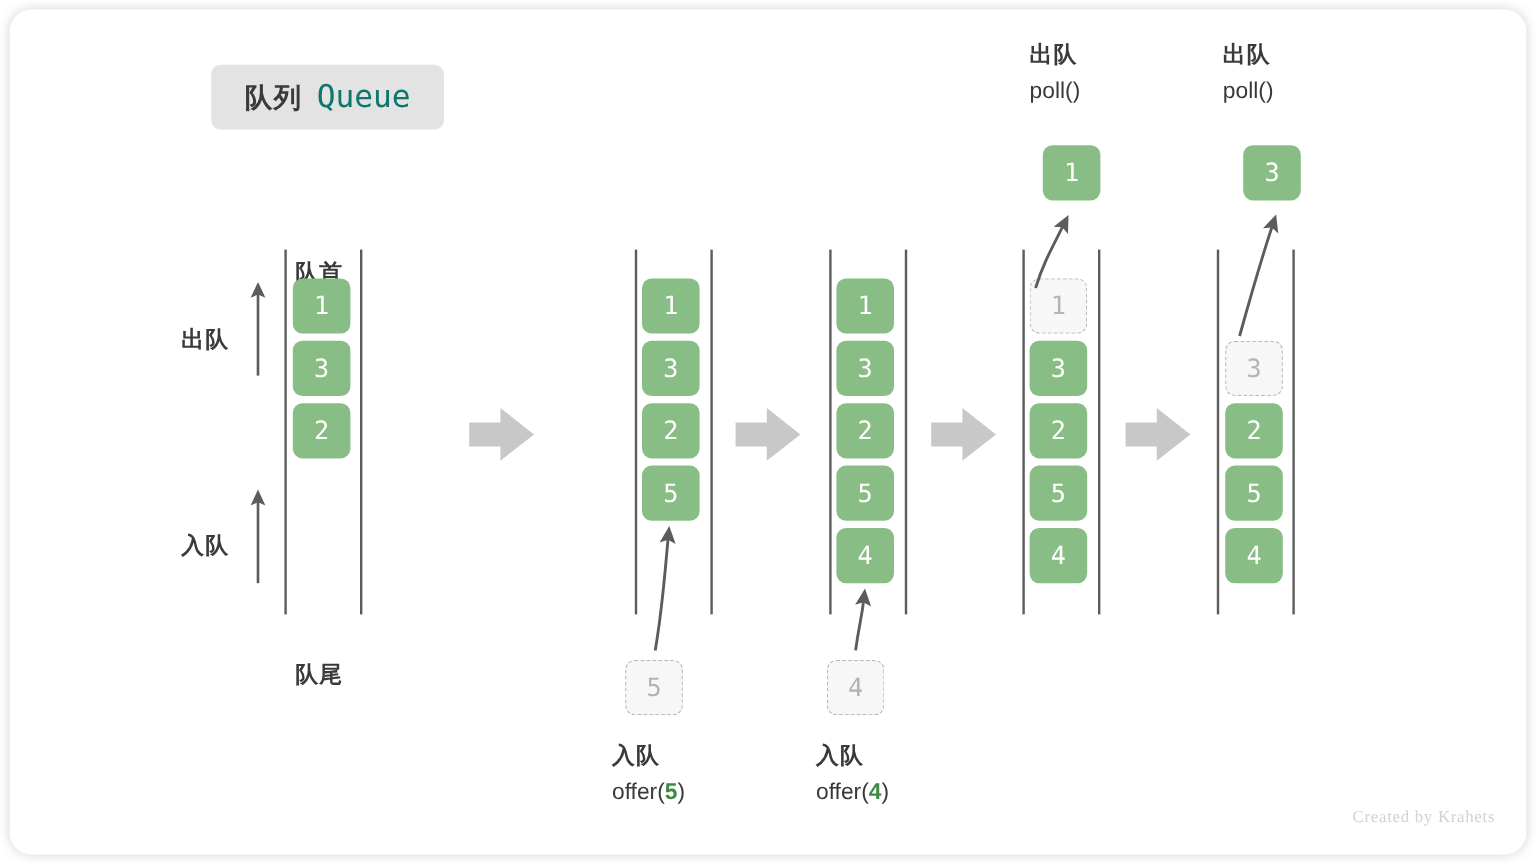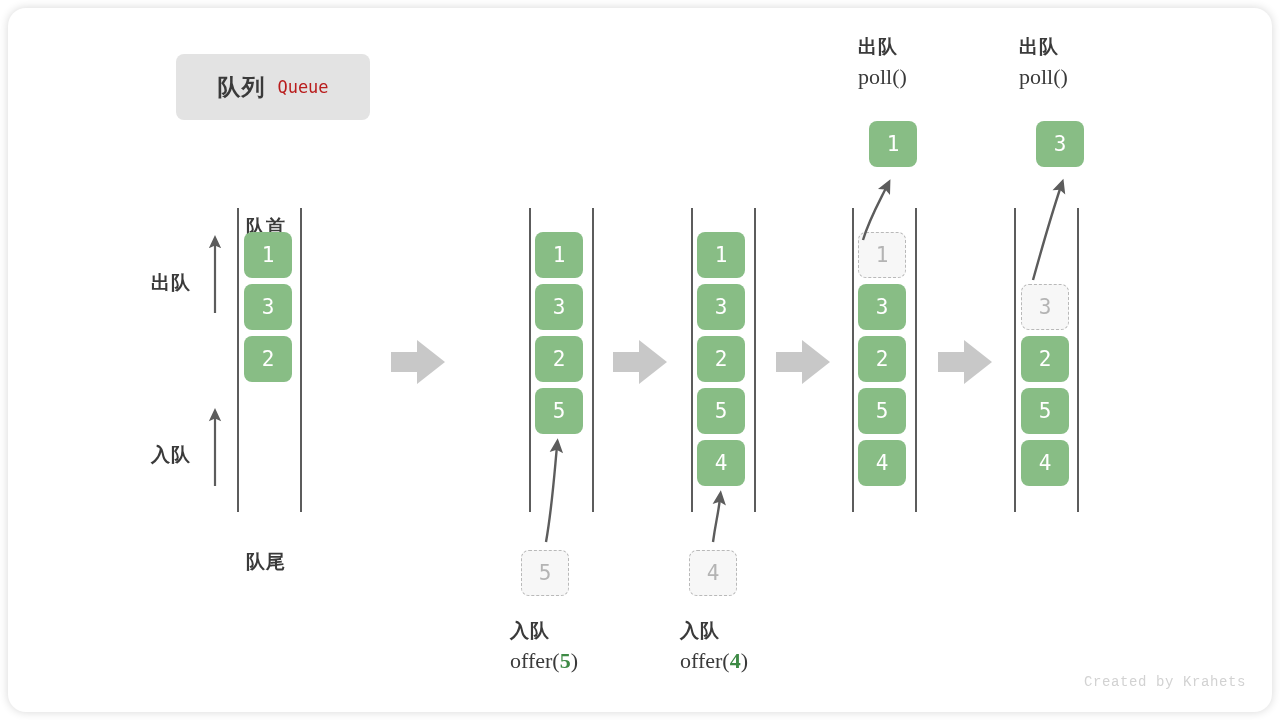--- a/index.html
+++ b/index.html
@@ -26,38 +26,38 @@
     box-shadow: 0 0 10px rgba(0,0,0,0.16);
     overflow: hidden;
   }
 
   
   #title-badge {
     position: absolute;
     left: 168px;
     top: 46px;
     width: 194px;
-    height: 66px;
+    height: 54px;
     background: #e3e3e3;
     border-radius: 8px;
     display: flex;
     align-items: center;
     justify-content: center;
     gap: 12px;
   }
   #title-badge .cn {
     font-size: 23px;
     font-weight: bold;
     color: #3a3a3a;
     letter-spacing: 1px;
   }
   #title-badge .en {
     font-family: "DejaVu Sans Mono", "Liberation Mono", monospace;
-    font-size: 17px;
-    color: #b91c1c;
+    font-size: 26px;
+    color: #0f766e;
   }
 
   
   .cn-bold {
     position: absolute;
     font-size: 19px;
     font-weight: bold;
     color: #3a3a3a;
     white-space: nowrap;
     letter-spacing: 1px;
@@ -70,22 +70,22 @@
   .op-label .cn {
     display: block;
     font-size: 19px;
     font-weight: bold;
     color: #3a3a3a;
     letter-spacing: 1px;
     line-height: 30px;
   }
   .op-label .code {
     display: block;
-    font-family: Liberation Serif, serif;
-    font-size: 22px;
+    font-family: Liberation Sans, sans-serif;
+    font-size: 19px;
     color: #3a3a3a;
     line-height: 30px;
   }
   .op-label .code .arg {
     color: #3d8a45;
     font-weight: bold;
   }
 
   
   .rail {
@@ -115,21 +115,21 @@
     background: #f7f7f7;
     color: #b4b4b4;
     border: 1.6px dashed #b9b9b9;
   }
 
   
   #watermark {
     position: absolute;
     right: 26px;
     bottom: 22px;
-    font-family: Liberation Mono, monospace;
+    font-family: Liberation Serif, serif;
     font-size: 14px;
     color: #d2d2d2;
     letter-spacing: 0.6px;
   }
 
   svg.overlay {
     position: absolute;
     left: 0;
     top: 0;
     width: 1264px;

